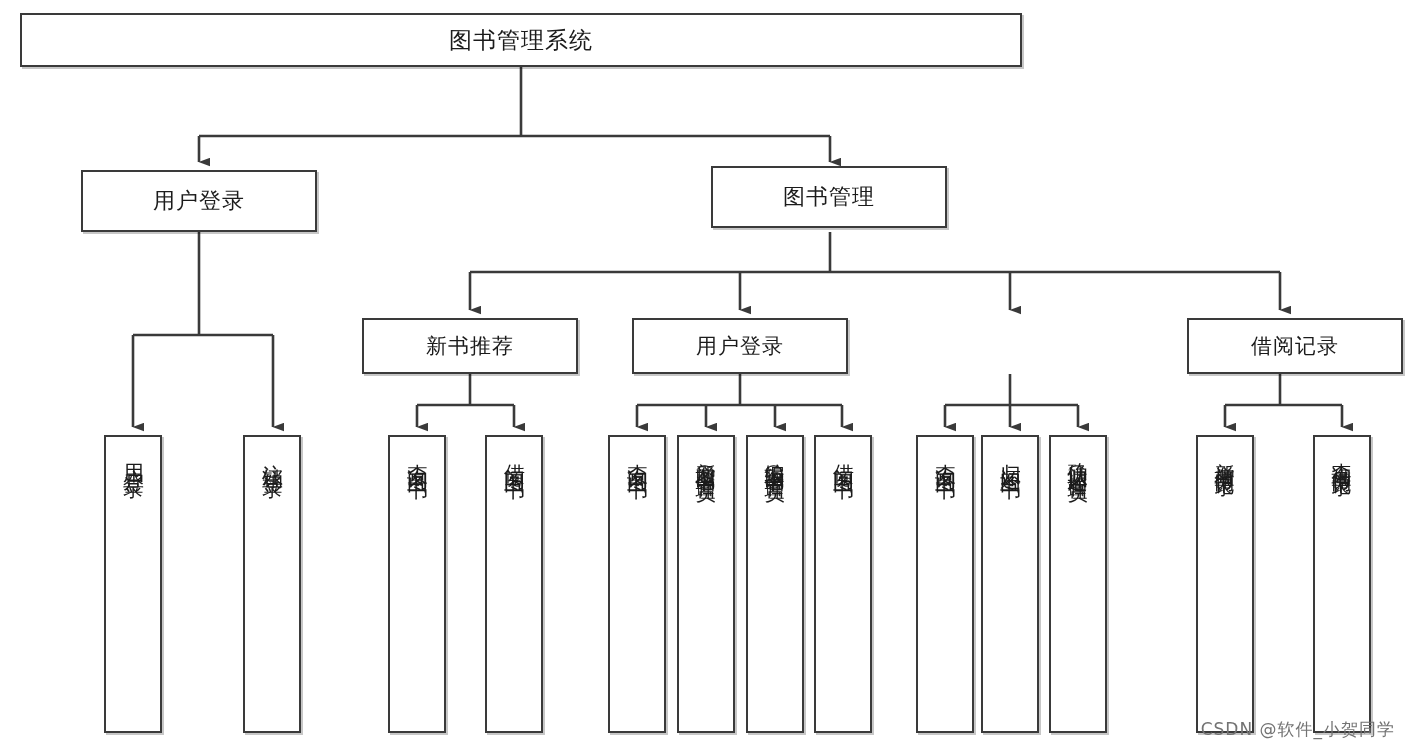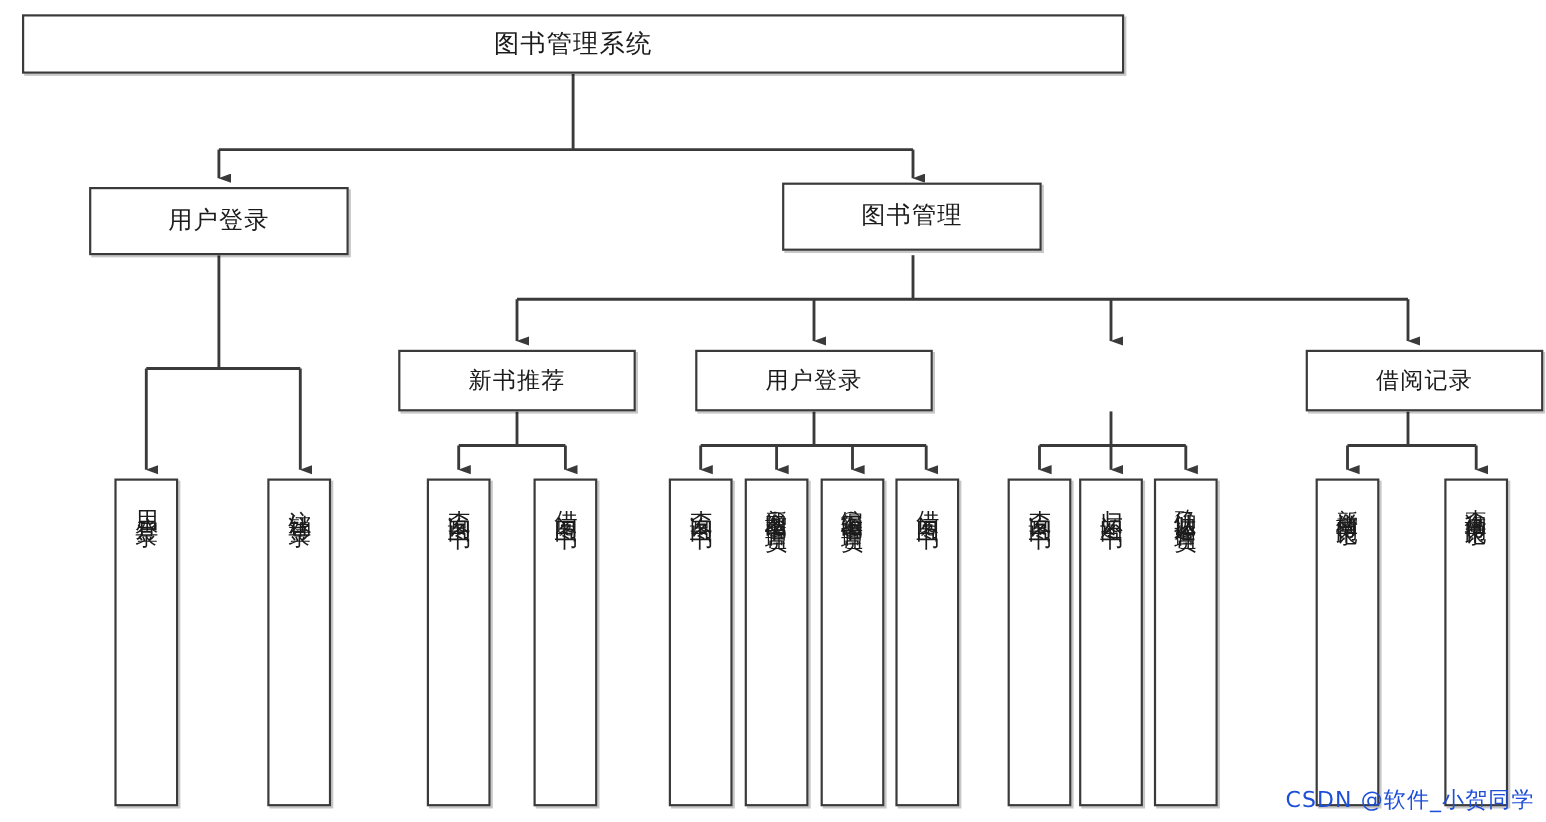--- a/index.html
+++ b/index.html
@@ -43,22 +43,22 @@
     line-height:1;
     white-space:nowrap;
     display:block;
   }
   .node.leaf.tall .label{font-size:20px;letter-spacing:3px;}
 
   .watermark{
     position:absolute;
     right:10px;
     bottom:6px;
-    font-size:20px;
-    color:#1d4ed8;
+    font-size:17px;
+    color:#737373;
     letter-spacing:1px;
     white-space:nowrap;
     user-select:none;
   }
 </style>
 </head>
 <body>
 
 <div id="canvas">
 

